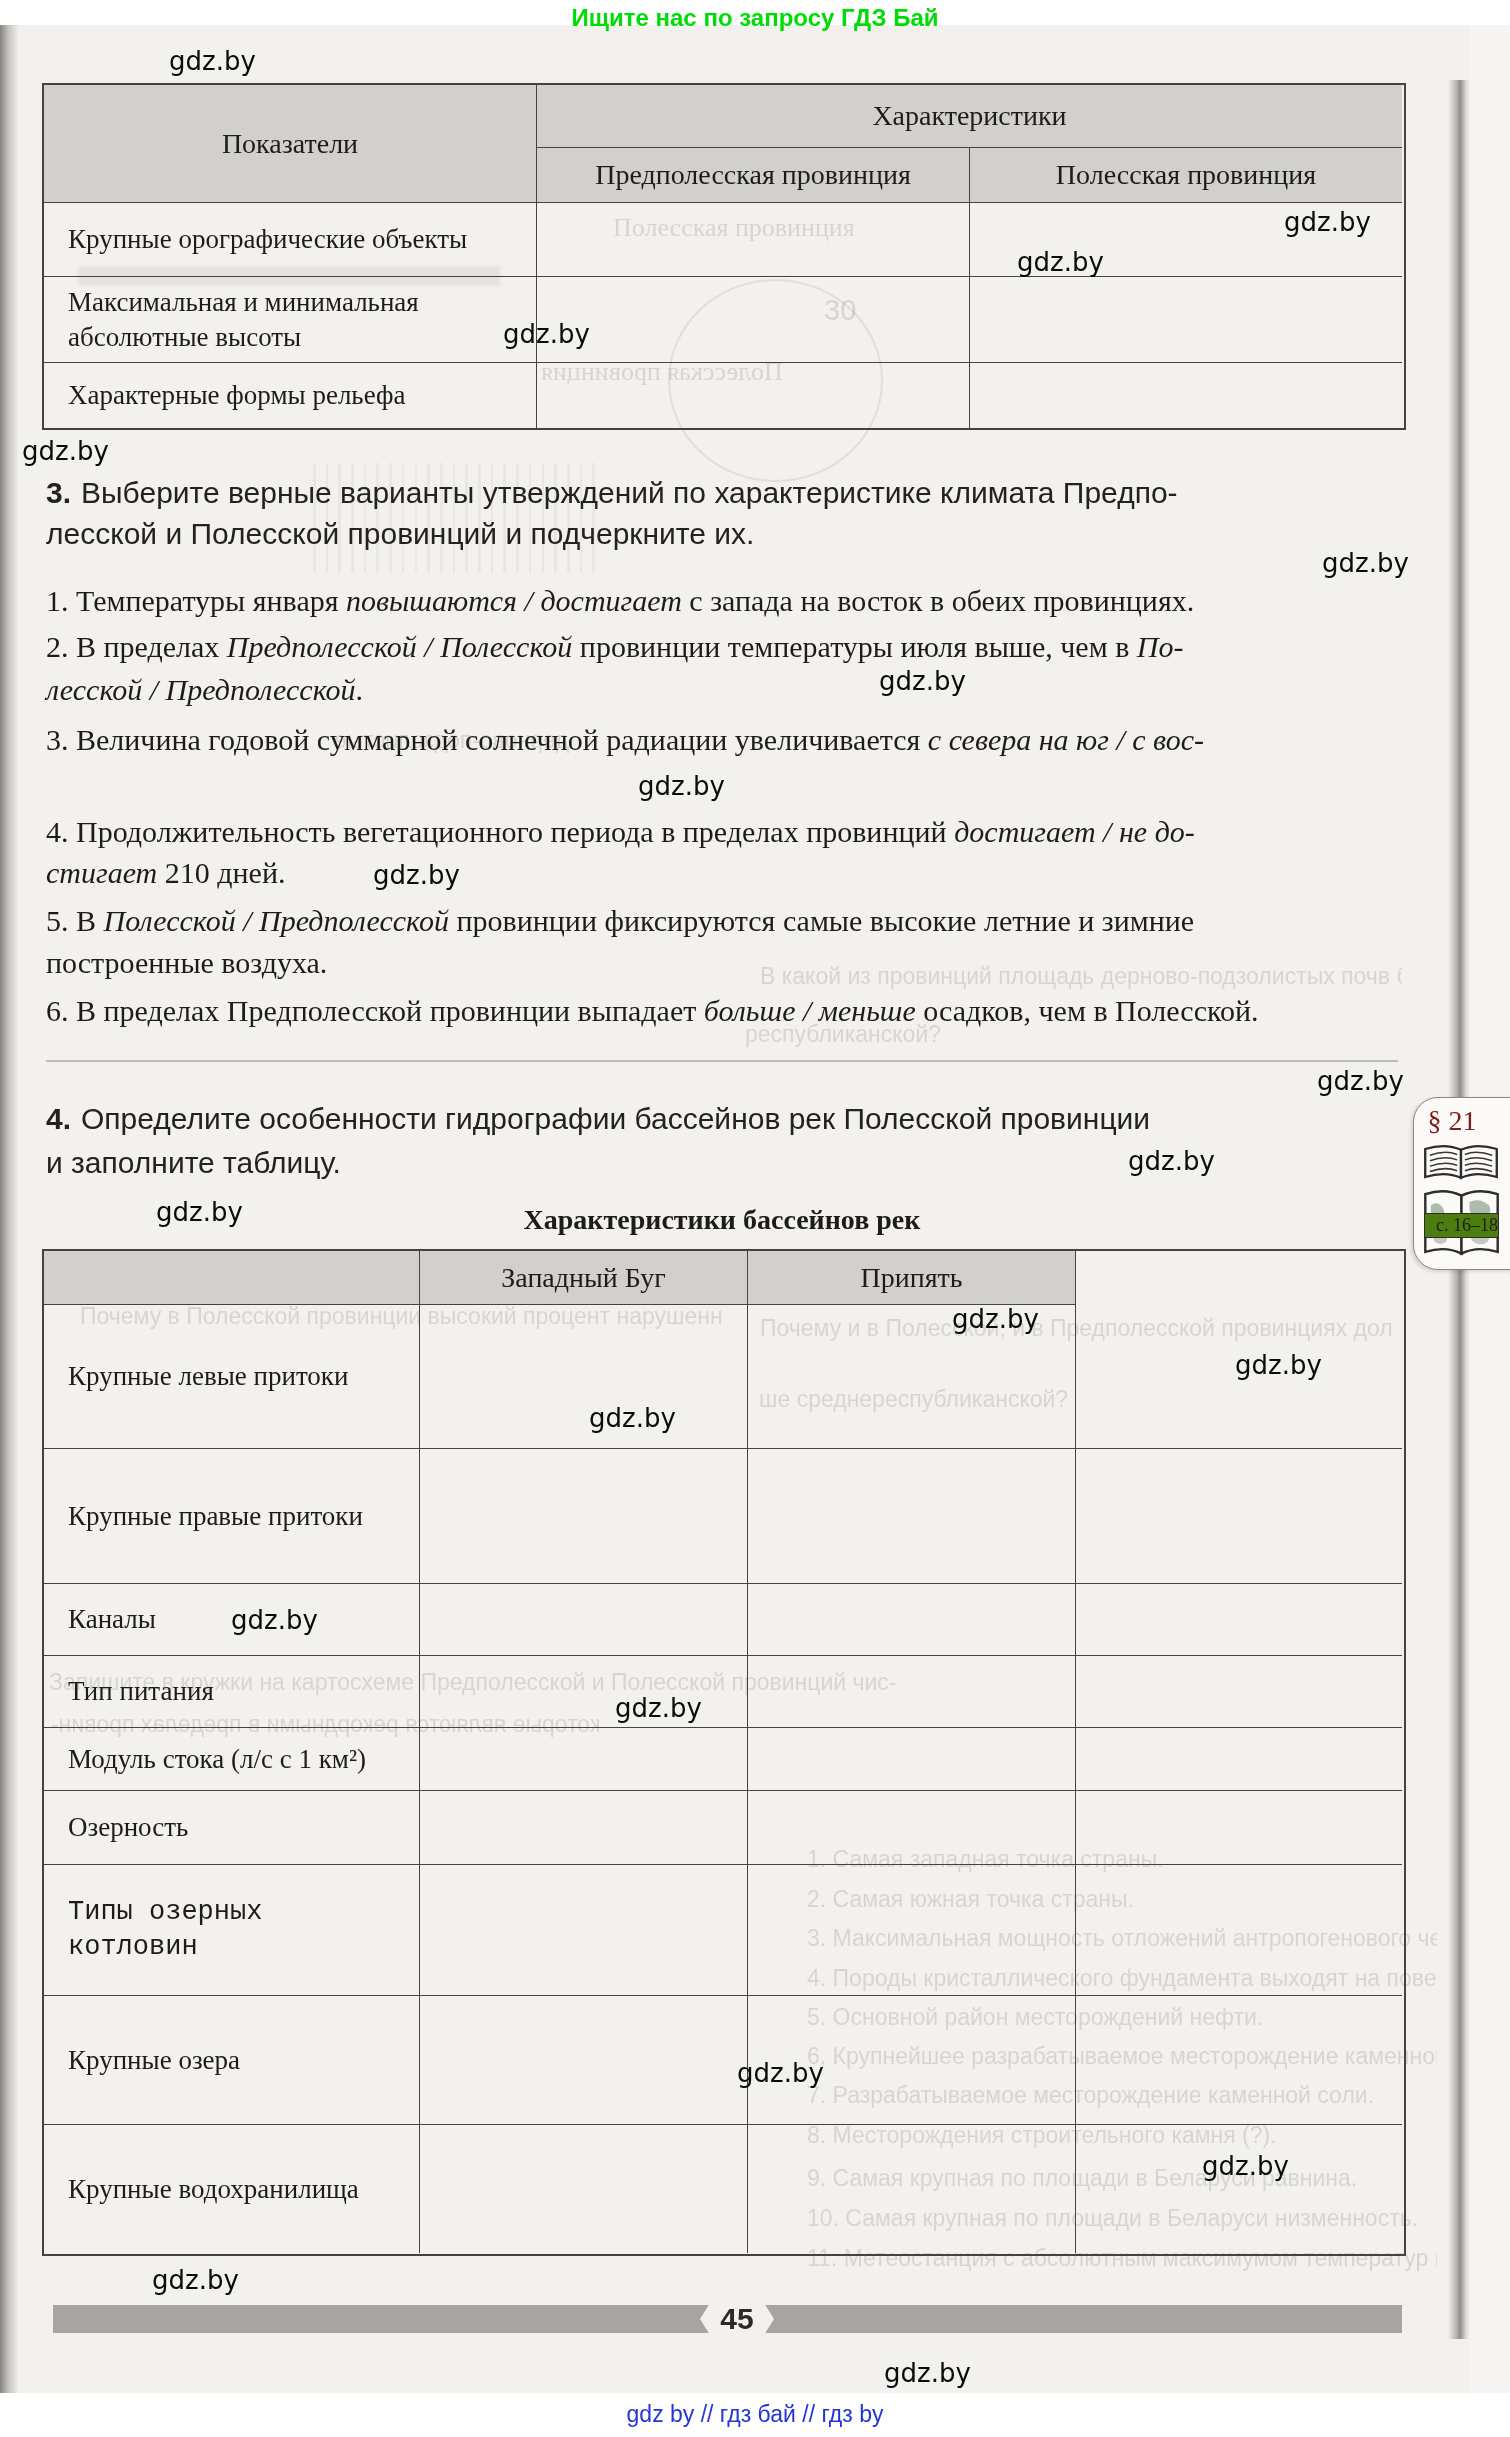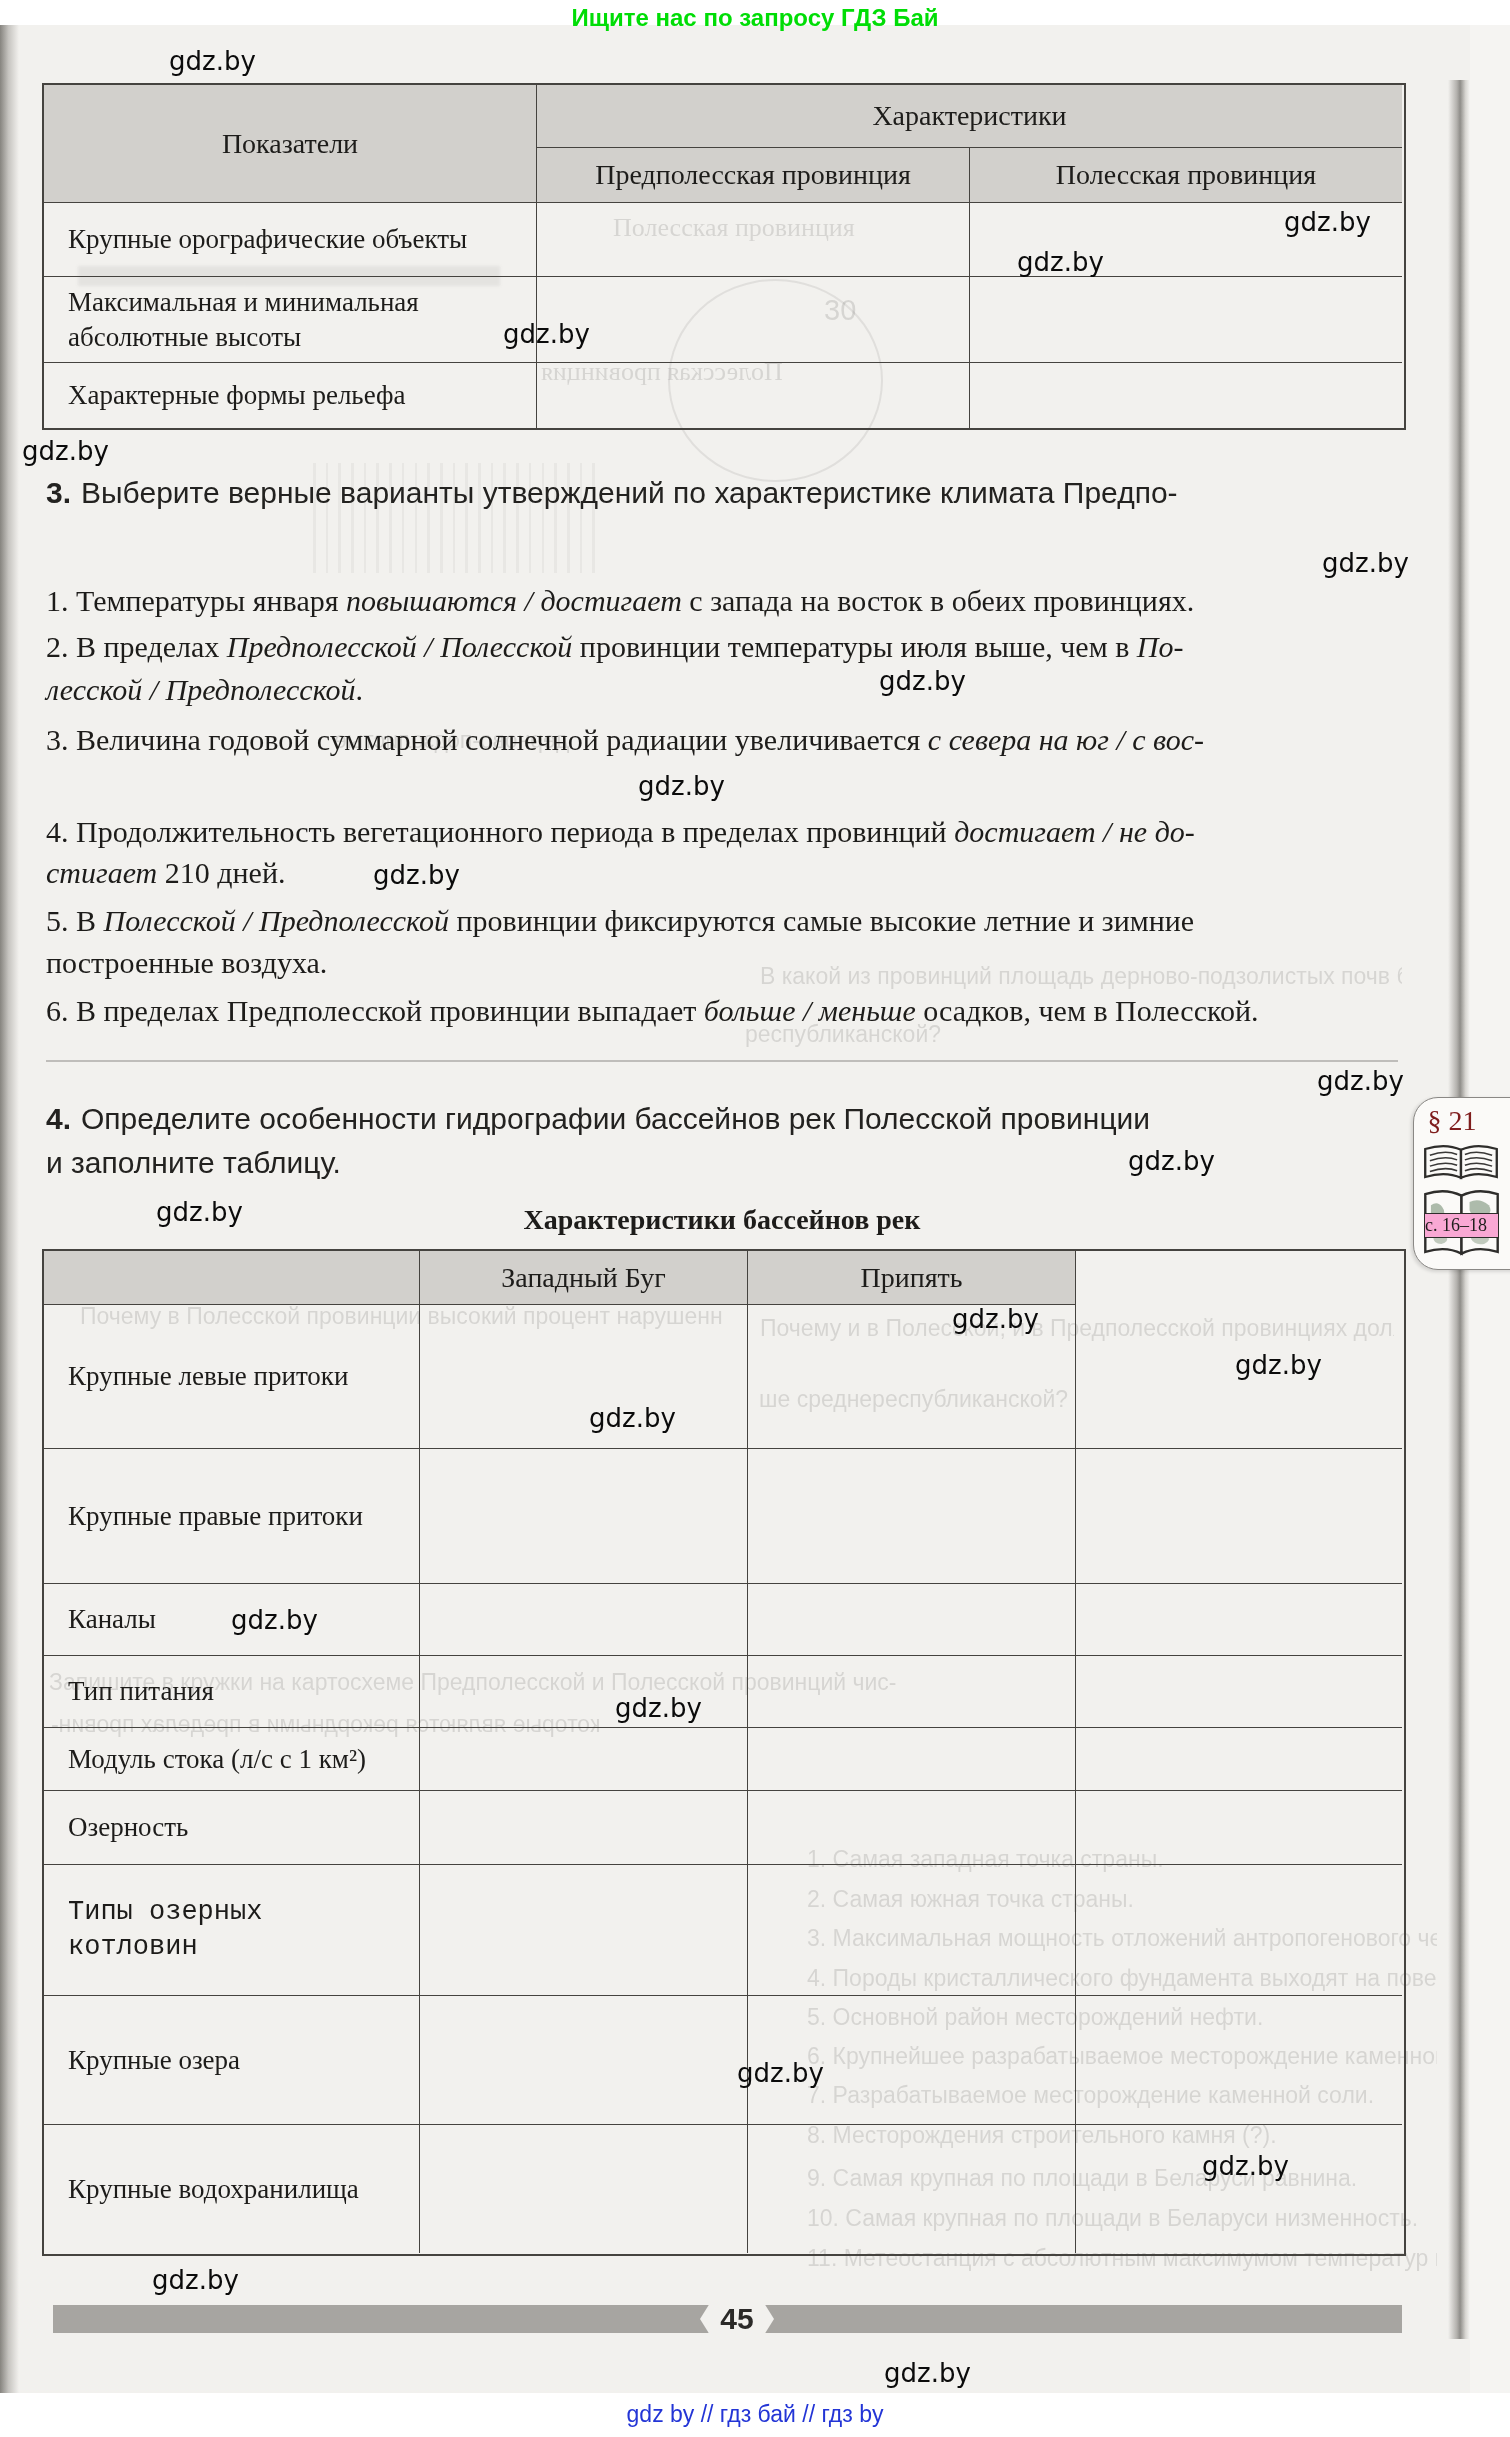--- a/index.html
+++ b/index.html
@@ -34,22 +34,22 @@
   .rule{position:absolute;height:1.7px;background:rgba(108,106,102,.38);z-index:2;}
   .t2title{position:absolute;left:42px;top:1204px;width:1360px;text-align:center;z-index:4;
            font-family:"Liberation Serif",serif;font-weight:bold;font-size:28px;color:#1d1c1a;}
   
   .tab{position:absolute;left:1413px;top:1097px;width:110px;height:171px;background:#fbfaf8;
        border:1.7px solid #8a8885;border-radius:25px 0 0 25px;z-index:5;box-shadow:-1.7px 1.7px 3.4px rgba(0,0,0,.12);}
   .tab .pref{position:absolute;left:13.5px;top:6.8px;font-family:"Liberation Serif",serif;
              font-size:28px;color:#7f1d1d;}
   .tab .icon1{position:absolute;left:8.4px;top:44px;}
   .tab .icon2{position:absolute;left:6.8px;top:88px;}
-  .tab .pages{position:absolute;left:10px;top:115px;width:73px;text-align:left;
-              background:#f9a8d4;border:1.7px solid #2e2d2b;font-family:"Liberation Serif",serif;
+  .tab .pages{position:absolute;left:10px;top:115px;width:73px;text-align:right;
+              background:#4d7c0f;border:1.7px solid #2e2d2b;font-family:"Liberation Serif",serif;
               font-size:18px;color:#1f1e1c;padding:0.8px 0;}
   
   .footbar{position:absolute;left:53px;top:2305px;width:1349px;height:28px;background:#a7a5a1;z-index:2;}
   .pagebadge{position:absolute;left:700px;top:2300px;width:74px;height:38px;background:#f2f1ee;z-index:3;
              clip-path:polygon(0 50%,16% 0,84% 0,100% 50%,84% 100%,16% 100%);
              display:flex;align-items:center;justify-content:center;
              font-size:30px;font-weight:bold;color:#2b2a28;}
   .sitefoot{position:absolute;left:0;top:2401px;width:1510px;text-align:center;
             color:#2335d6;font-size:23px;}
   
@@ -118,20 +118,21 @@
     <div class="empty-cell last-col" style="grid-row:4;grid-column:3;"></div>
 
     <div class="lbl last-row" style="grid-row:5;grid-column:1;">Характерные формы рельефа</div>
     <div class="empty-cell last-row" style="grid-row:5;grid-column:2;"></div>
     <div class="empty-cell last-col last-row" style="grid-row:5;grid-column:3;"></div>
   </div>
 
   <div class="instr" style="top:472px;">
     <b class="exnum">3.</b><span>Выберите верные варианты утверждений по характеристике климата Предпо-</span>
   </div>
+  <div class="instr" style="top:513px;">лесской и Полесской провинций и подчеркните их.</div>
 
   <div class="stline" style="top:584px;"><span>1. Температуры января </span><em>повышаются / достигает</em><span> с запада на восток в обеих провинциях.</span></div>
   <div class="stline" style="top:630px;"><span>2. В пределах </span><em>Предполесской / Полесской</em><span> провинции температуры июля выше, чем в </span><em>По-</em></div>
   <div class="stline" style="top:673px;"><em>лесской / Предполесской</em><span>.</span></div>
   <div class="stline" style="top:723px;"><span>3. Величина годовой суммарной солнечной радиации увеличивается </span><em>с севера на юг / с вос-</em></div>
   <div class="stline" style="top:815px;"><span>4. Продолжительность вегетационного периода в пределах провинций </span><em>достигает / не до-</em></div>
   <div class="stline" style="top:856px;"><em>стигает</em><span> 210 дней.</span></div>
   <div class="stline" style="top:904px;"><span>5. В </span><em>Полесской / Предполесской</em><span> провинции фиксируются самые высокие летние и зимние</span></div>
   <div class="stline" style="top:946px;"><span>построенные воздуха.</span></div>
   <div class="stline" style="top:994px;"><span>6. В пределах Предполесской провинции выпадает </span><em>больше / меньше</em><span> осадков, чем в Полесской.</span></div>

